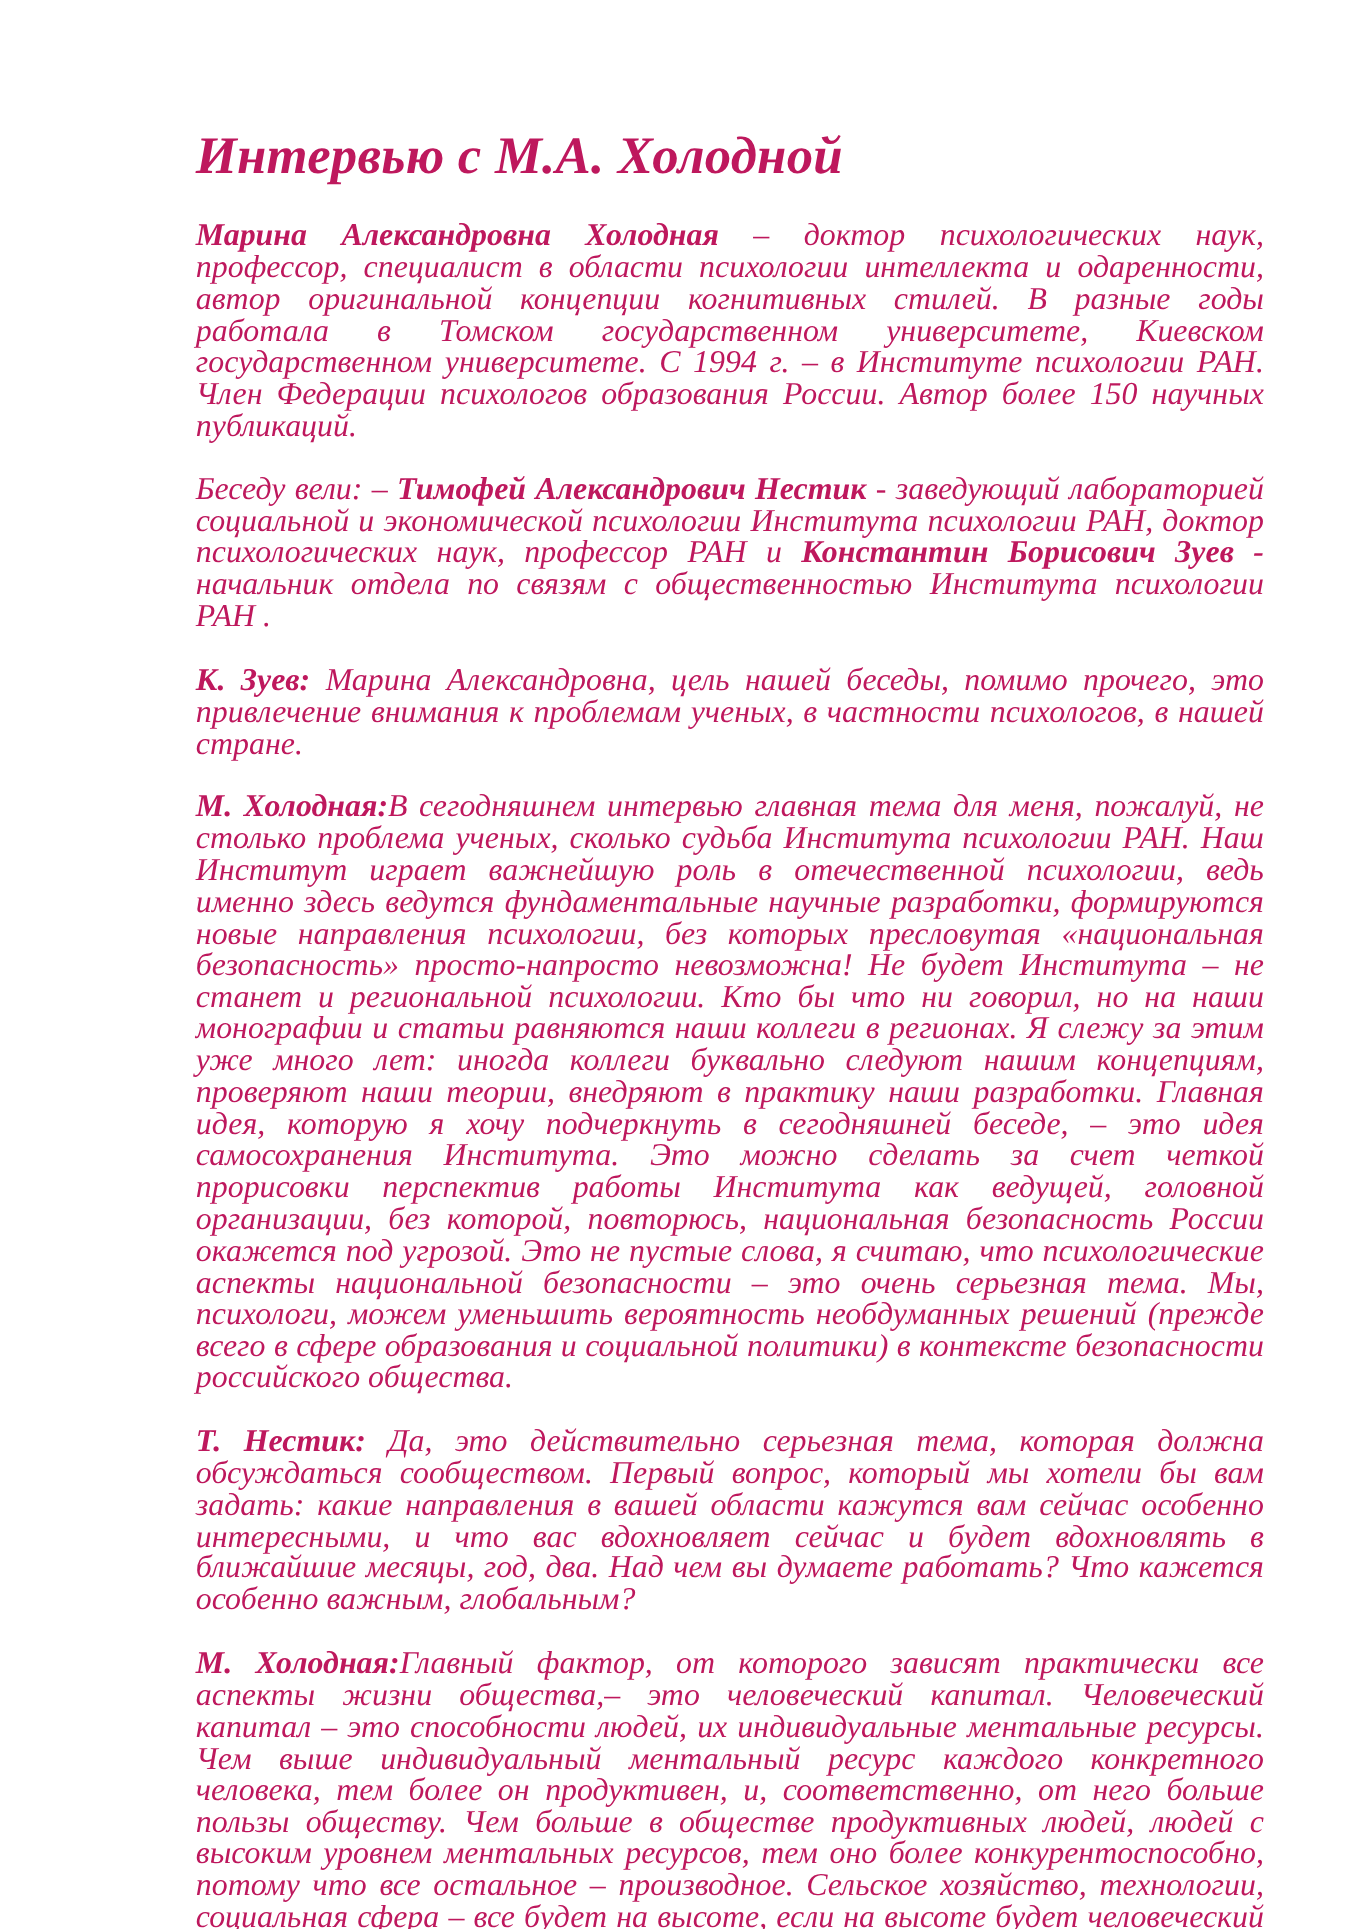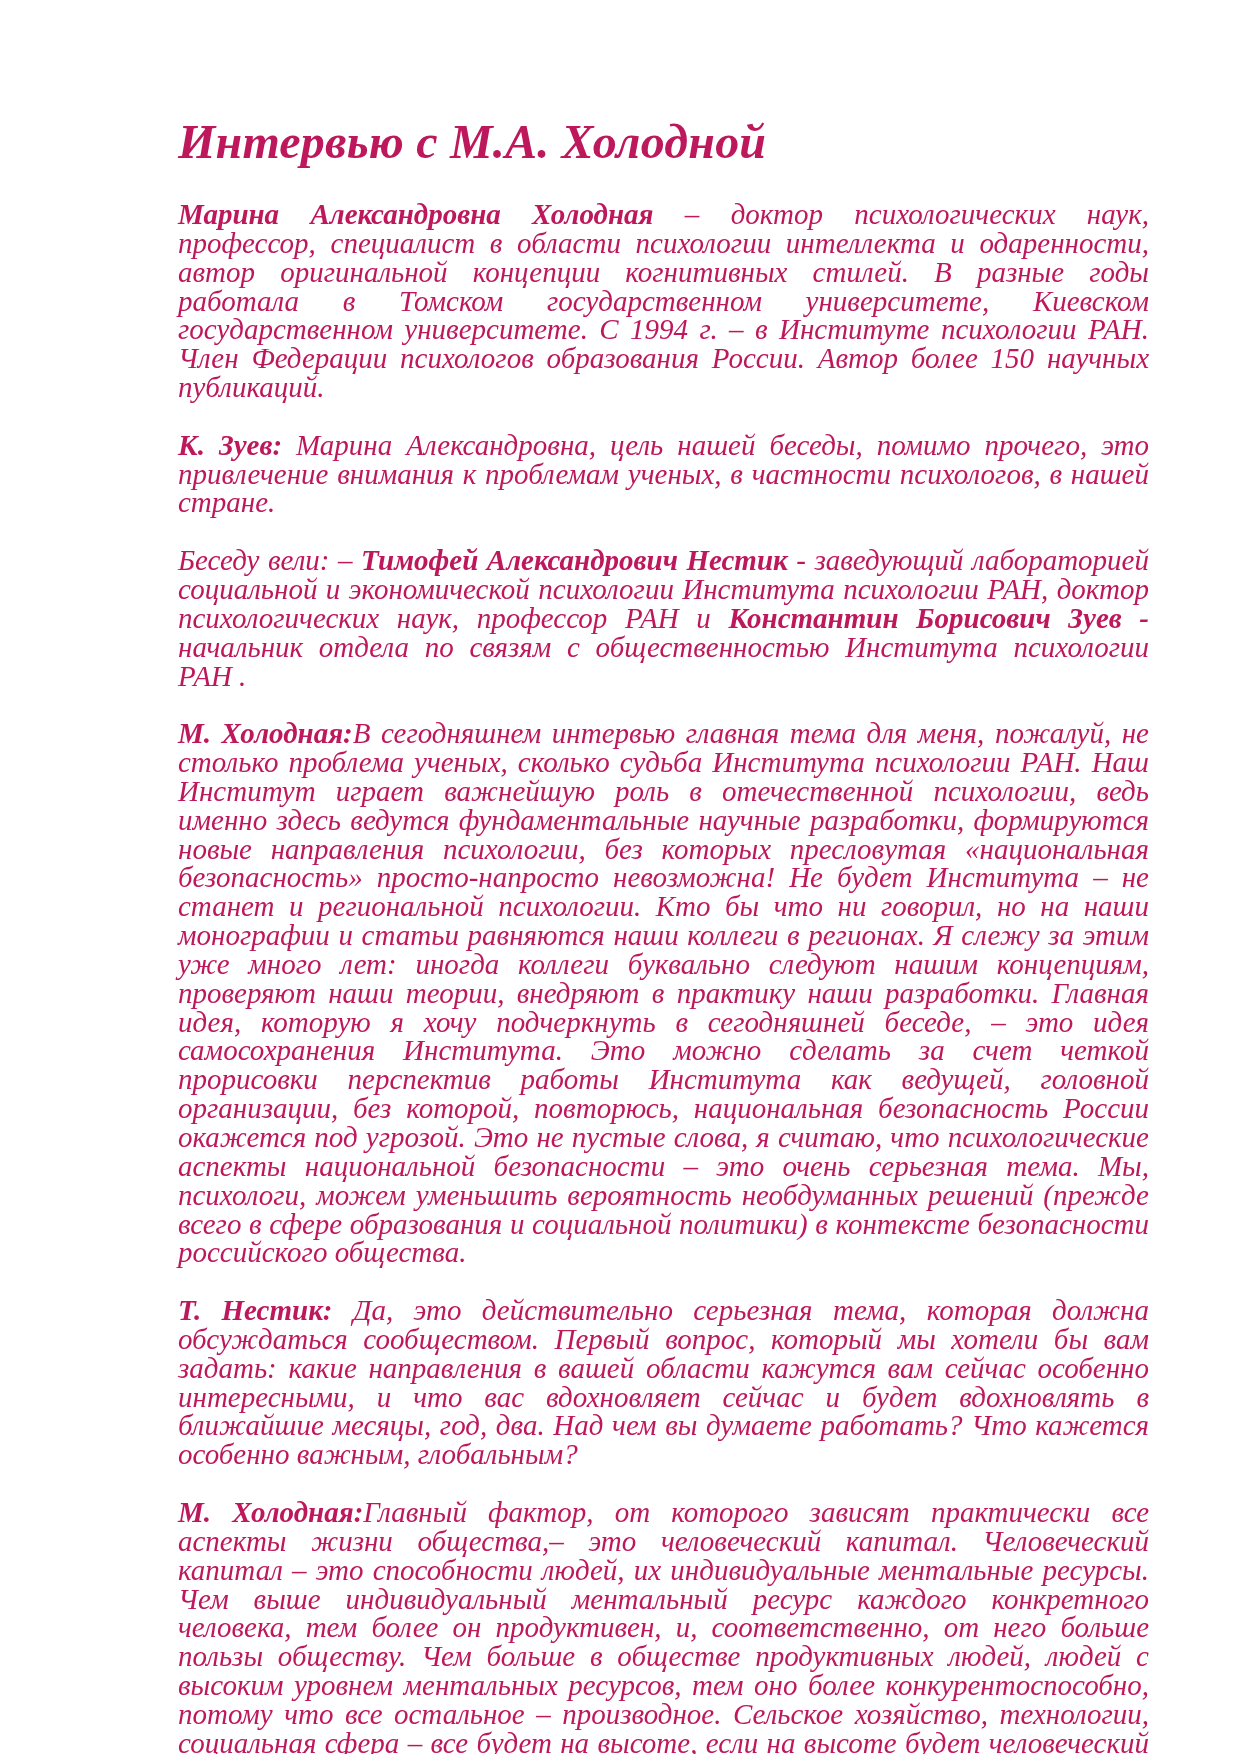--- a/index.html
+++ b/index.html
@@ -29,22 +29,22 @@
   .para b { font-weight: bold; }
 </style>
 </head>
 <body>
 
 <div class="page">
   <h1 class="title">Интервью с М.А. Холодной</h1>
 
   <p class="para"><b>Марина Александровна Холодная</b><span> – доктор психологических наук, профессор, специалист в области психологии интеллекта и одаренности, автор оригинальной концепции когнитивных стилей. В разные годы работала в Томском государственном университете, Киевском государственном университете. С 1994 г. – в Институте психологии РАН. Член Федерации психологов образования России. Автор более 150 научных публикаций.</span></p>
 
+  <p class="para"><span>Беседу вели: – </span><b>Тимофей Александрович Нестик</b><span> - заведующий лабораторией социальной и экономической психологии Института психологии РАН, доктор психологических наук, профессор РАН и </span><b>Константин Борисович Зуев -</b><span> начальник отдела по связям с общественностью Института психологии РАН .</span></p>
+
   <p class="para"><b>К. Зуев:</b><span> Марина Александровна, цель нашей беседы, помимо прочего, это привлечение внимания к проблемам ученых, в частности психологов, в нашей стране.</span></p>
-
-  <p class="para"><span>Беседу вели: – </span><b>Тимофей Александрович Нестик</b><span> - заведующий лабораторией социальной и экономической психологии Института психологии РАН, доктор психологических наук, профессор РАН и </span><b>Константин Борисович Зуев -</b><span> начальник отдела по связям с общественностью Института психологии РАН .</span></p>
 
   <p class="para"><b>М. Холодная:</b><span>В сегодняшнем интервью главная тема для меня, пожалуй, не столько проблема ученых, сколько судьба Института психологии РАН. Наш Институт играет важнейшую роль в отечественной психологии, ведь именно здесь ведутся фундаментальные научные разработки, формируются новые направления психологии, без которых пресловутая «национальная безопасность» просто-напросто невозможна! Не будет Института – не станет и региональной психологии. Кто бы что ни говорил, но на наши монографии и статьи равняются наши коллеги в регионах. Я слежу за этим уже много лет: иногда коллеги буквально следуют нашим концепциям, проверяют наши теории, внедряют в практику наши разработки. Главная идея, которую я хочу подчеркнуть в сегодняшней беседе, – это идея самосохранения Института. Это можно сделать за счет четкой прорисовки перспектив работы Института как ведущей, головной организации, без которой, повторюсь, национальная безопасность России окажется под угрозой. Это не пустые слова, я считаю, что психологические аспекты национальной безопасности – это очень серьезная тема. Мы, психологи, можем уменьшить вероятность необдуманных решений (прежде всего в сфере образования и социальной политики) в контексте безопасности российского общества.</span></p>
 
   <p class="para"><b>Т. Нестик:</b><span> Да, это действительно серьезная тема, которая должна обсуждаться сообществом. Первый вопрос, который мы хотели бы вам задать: какие направления в вашей области кажутся вам сейчас особенно интересными, и что вас вдохновляет сейчас и будет вдохновлять в ближайшие месяцы, год, два. Над чем вы думаете работать? Что кажется особенно важным, глобальным?</span></p>
 
   <p class="para"><b>М. Холодная:</b><span>Главный фактор, от которого зависят практически все аспекты жизни общества,– это человеческий капитал. Человеческий капитал – это способности людей, их индивидуальные ментальные ресурсы. Чем выше индивидуальный ментальный ресурс каждого конкретного человека, тем более он продуктивен, и, соответственно, от него больше пользы обществу. Чем больше в обществе продуктивных людей, людей с высоким уровнем ментальных ресурсов, тем оно более конкурентоспособно, потому что все остальное – производное. Сельское хозяйство, технологии, социальная сфера – все будет на высоте, если на высоте будет человеческий капитал. И наоборот, не будет человеческого капитала – не будет ничего, будет пустыня, которую потихоньку заселят те, кто хитрее, у кого ресурс повыше. Поэтому, на мой взгляд, ментальные ресурсы – это главное, магистральное направление современной психологии.</span></p>
 </div>
 
 </body></html>

